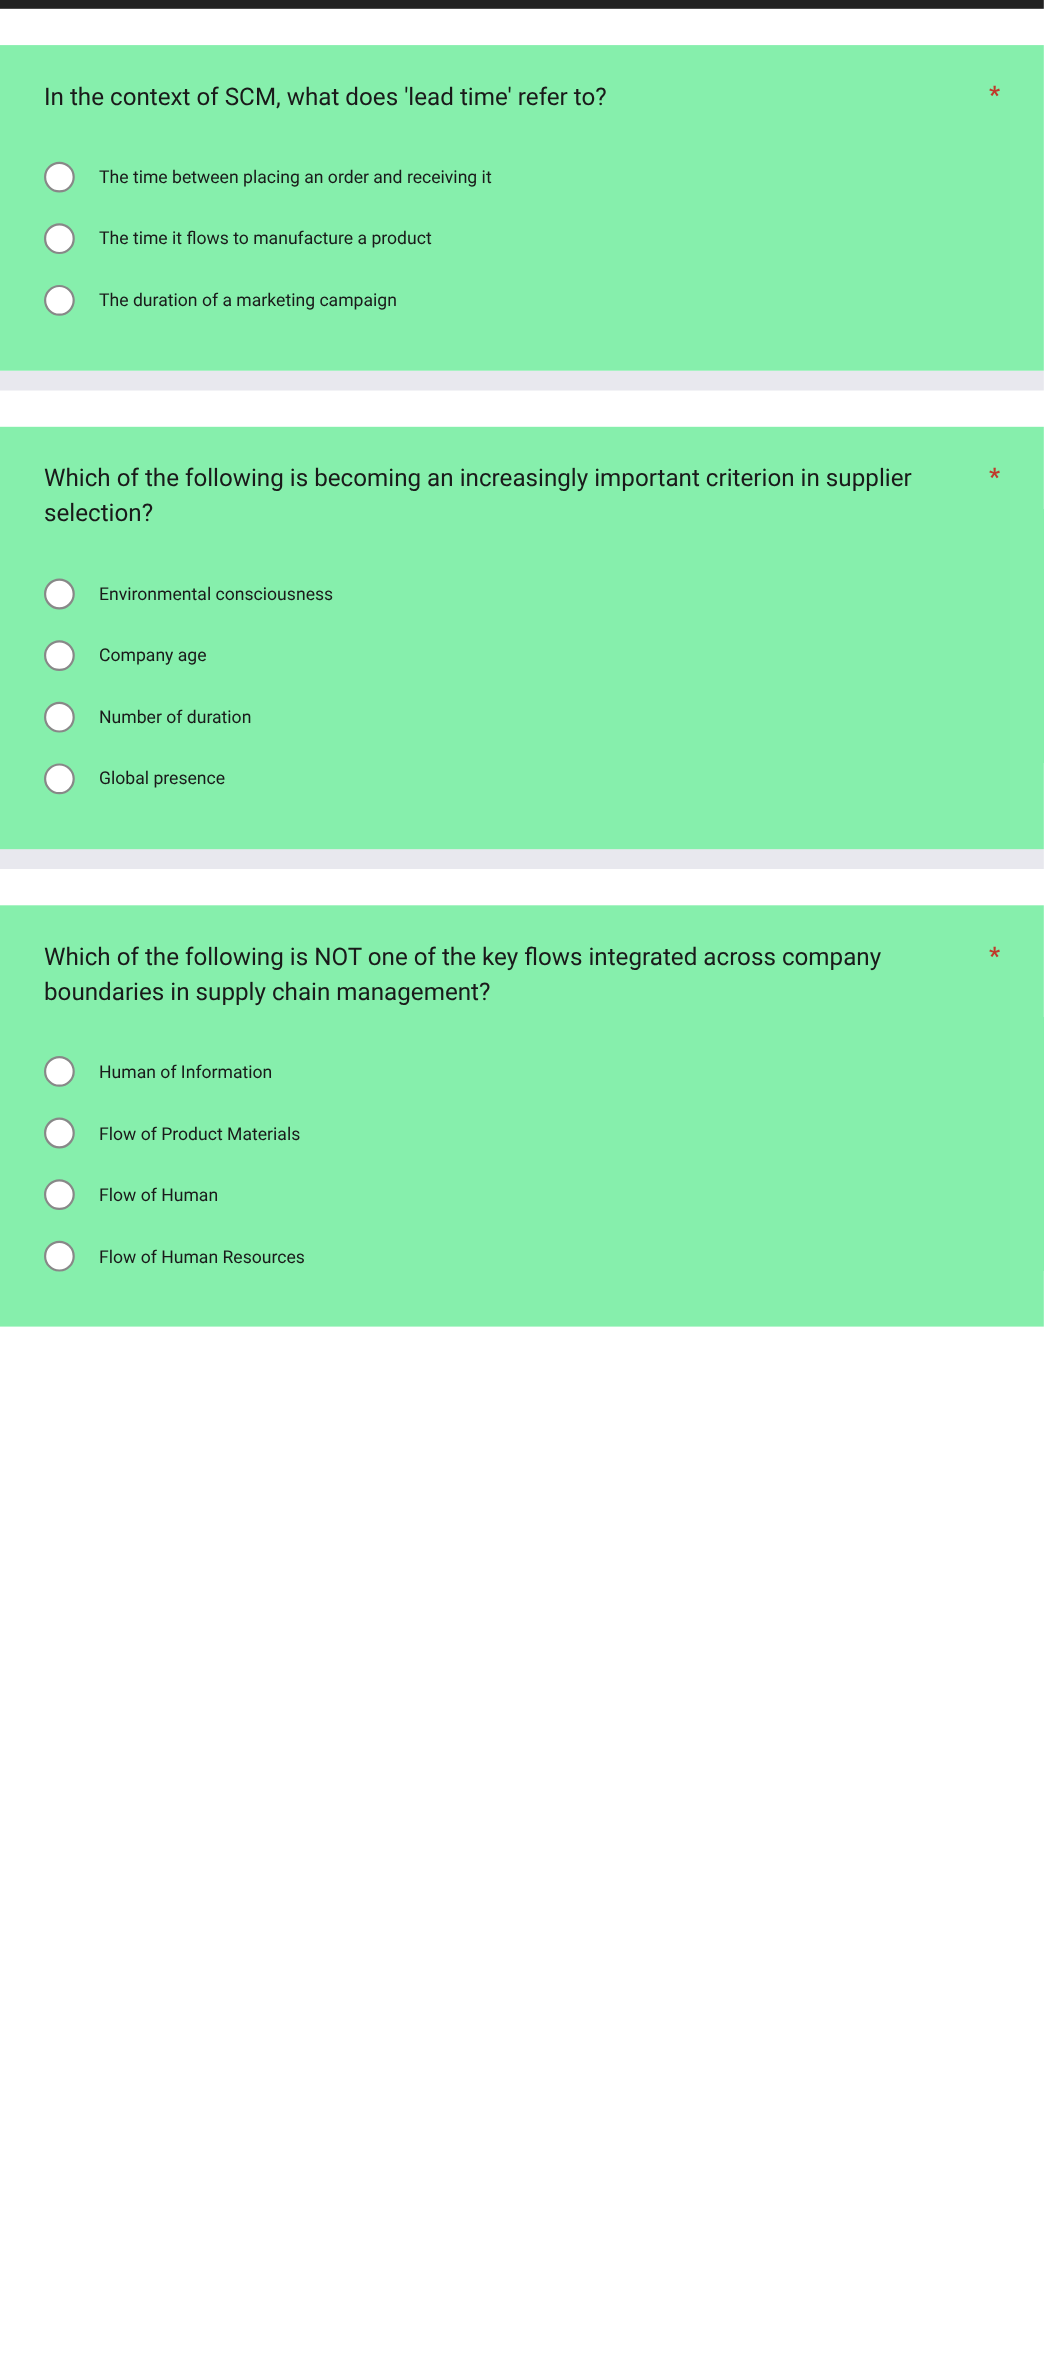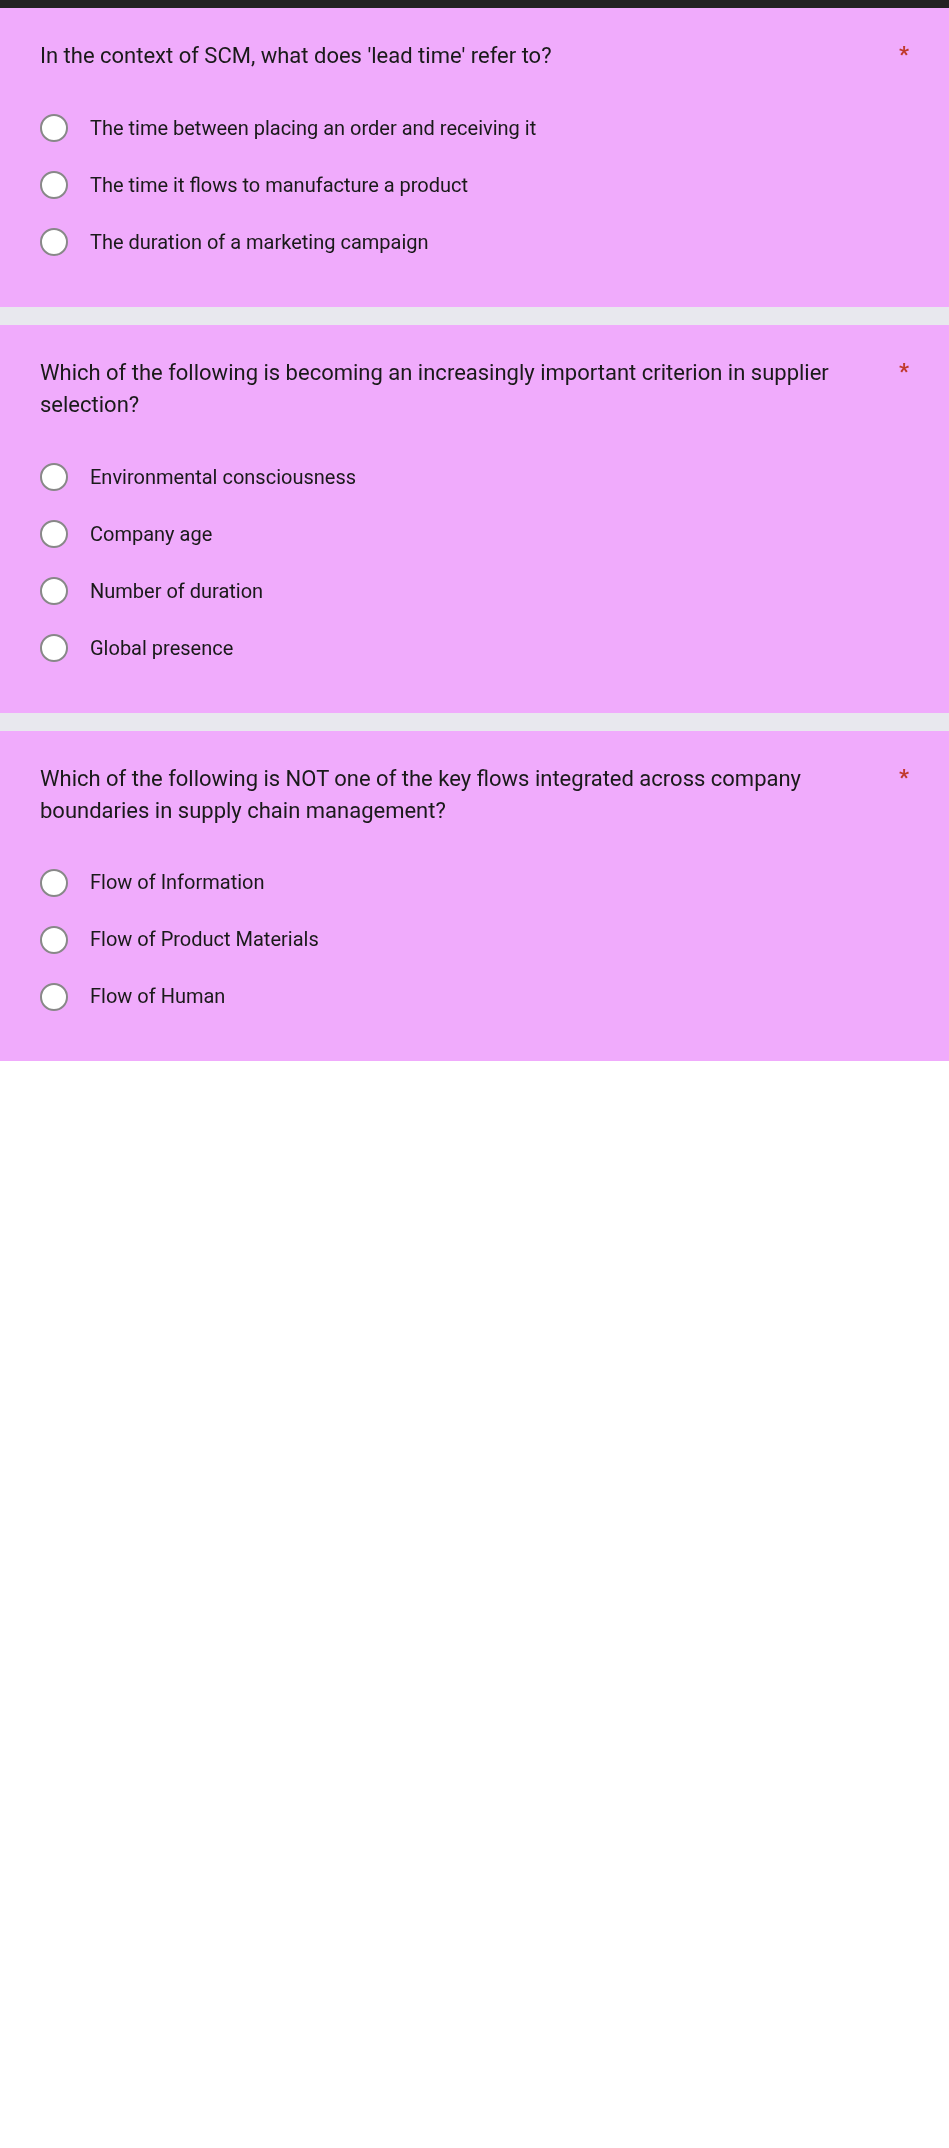--- a/index.html
+++ b/index.html
@@ -10,23 +10,24 @@
 
     body {
       font-family: -apple-system, BlinkMacSystemFont, 'Segoe UI', Roboto, sans-serif;
       background: #ffffff;
       width: 949px;
       min-height: 2148px;
       color: #1a1a1a;
     }
 
     .question-block {
-      background: #f0abfc;
+      background: #86efac;
       padding: 32px 40px 36px 40px;
       position: relative;
+      margin-top: 33px;
     }
 
     .question-block + .divider {
       height: 18px;
       background: #e8e8ee;
     }
 
     .question-header {
       display: flex;
       justify-content: space-between;
@@ -70,21 +71,21 @@
       border: 2px solid #888;
       background: #fff;
       flex-shrink: 0;
       margin-right: 22px;
       display: flex;
       align-items: center;
       justify-content: center;
     }
 
     .option-label {
-      font-size: 20px;
+      font-size: 16px;
       line-height: 1.45;
       color: #1a1a1a;
     }
 
     .top-bar {
       height: 8px;
       background: #222;
     }
   </style>
 </head>
@@ -140,25 +141,29 @@
     </div>
     <div class="divider"></div>
     <div class="question-block">
       <div class="question-header">
         <div class="question-text">Which of the following is NOT one of the key flows integrated across company boundaries in supply chain management?</div>
         <div class="required-star">*</div>
       </div>
       <ul class="options-list">
         <li class="option-item">
           <div class="radio-circle"></div>
-          <span class="option-label">Flow of Information</span>
+          <span class="option-label">Human of Information</span>
         </li>
         <li class="option-item">
           <div class="radio-circle"></div>
           <span class="option-label">Flow of Product Materials</span>
         </li>
         <li class="option-item">
           <div class="radio-circle"></div>
           <span class="option-label">Flow of Human</span>
         </li>
+        <li class="option-item">
+          <div class="radio-circle"></div>
+          <span class="option-label">Flow of Human Resources</span>
+        </li>
       </ul>
     </div>
   </div>
 
 </body></html>

